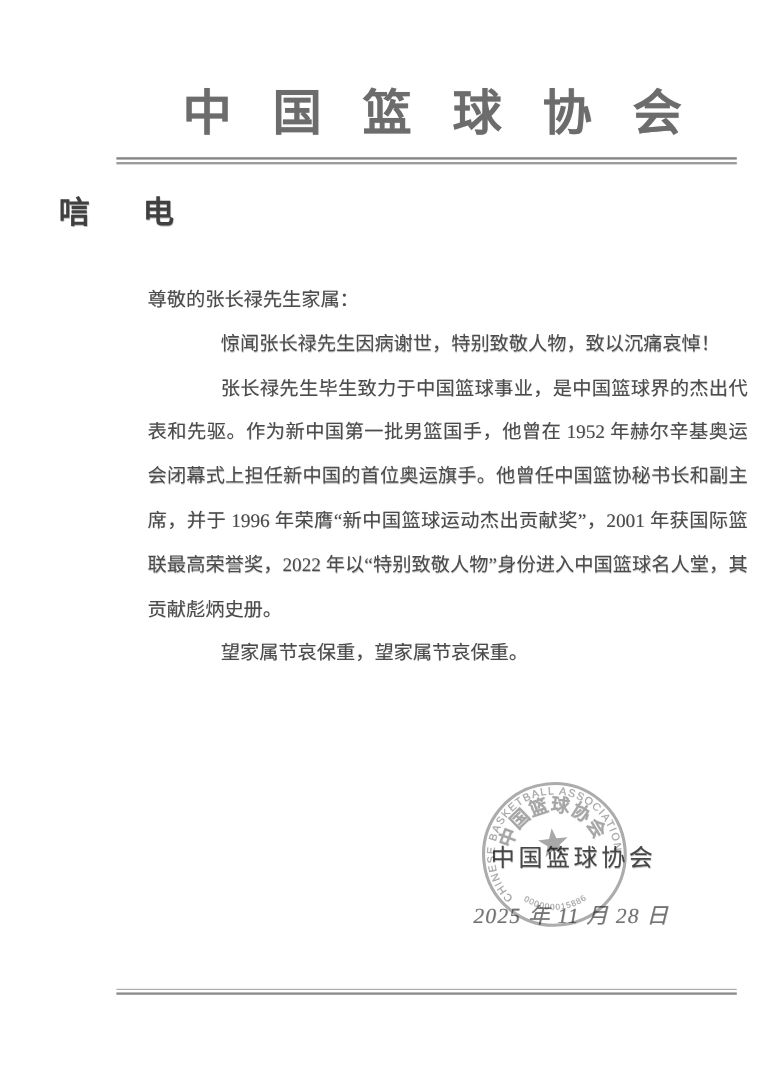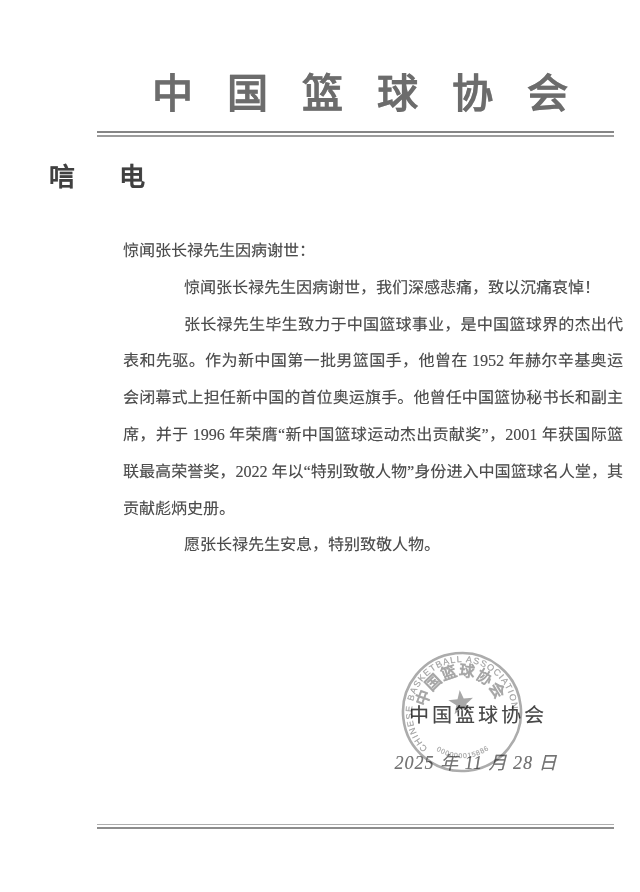--- a/index.html
+++ b/index.html
@@ -79,24 +79,24 @@
 
 <div class="page">
 
   <h1 class="org-title">中国篮球协会</h1>
 
   <div class="top-rule"></div>
 
   <h2 class="doc-title">唁　电</h2>
 
   <div class="letter-body">
-    <p class="salutation">惊闻张长禄先生因病谢世：</p>
-    <p class="indent">惊闻张长禄先生因病谢世，我们深感悲痛，致以沉痛哀悼！</p>
+    <p class="salutation">尊敬的张长禄先生家属：</p>
+    <p class="indent">惊闻张长禄先生因病谢世，特别致敬人物，致以沉痛哀悼！</p>
     <p class="indent">张长禄先生毕生致力于中国篮球事业，是中国篮球界的杰出代表和先驱。作为新中国第一批男篮国手，他曾在 1952 年赫尔辛基奥运会闭幕式上担任新中国的首位奥运旗手。他曾任中国篮协秘书长和副主席，并于 1996 年荣膺“新中国篮球运动杰出贡献奖”，2001 年获国际篮联最高荣誉奖，2022 年以“特别致敬人物”身份进入中国篮球名人堂，其贡献彪炳史册。</p>
-    <p class="indent">愿张长禄先生安息，特别致敬人物。</p>
+    <p class="indent">望家属节哀保重，望家属节哀保重。</p>
   </div>
 
   <div class="sign-name">中国篮球协会</div>
   <div class="sign-date">2025 年 11 月 28 日</div>
 
   <svg class="seal" viewBox="0 0 136 136" aria-hidden="true">
     <circle cx="68" cy="68" r="59" fill="none" stroke="#949494" stroke-width="2.6"></circle>
     <defs>
       <path id="arcEn" d="M 35.9 106.3 A 50 50 0 1 1 100.1 106.3" fill="none"></path>
       <path id="arcCn" d="M 32.8 60.5 A 36 36 0 0 1 103.2 60.5" fill="none"></path>

